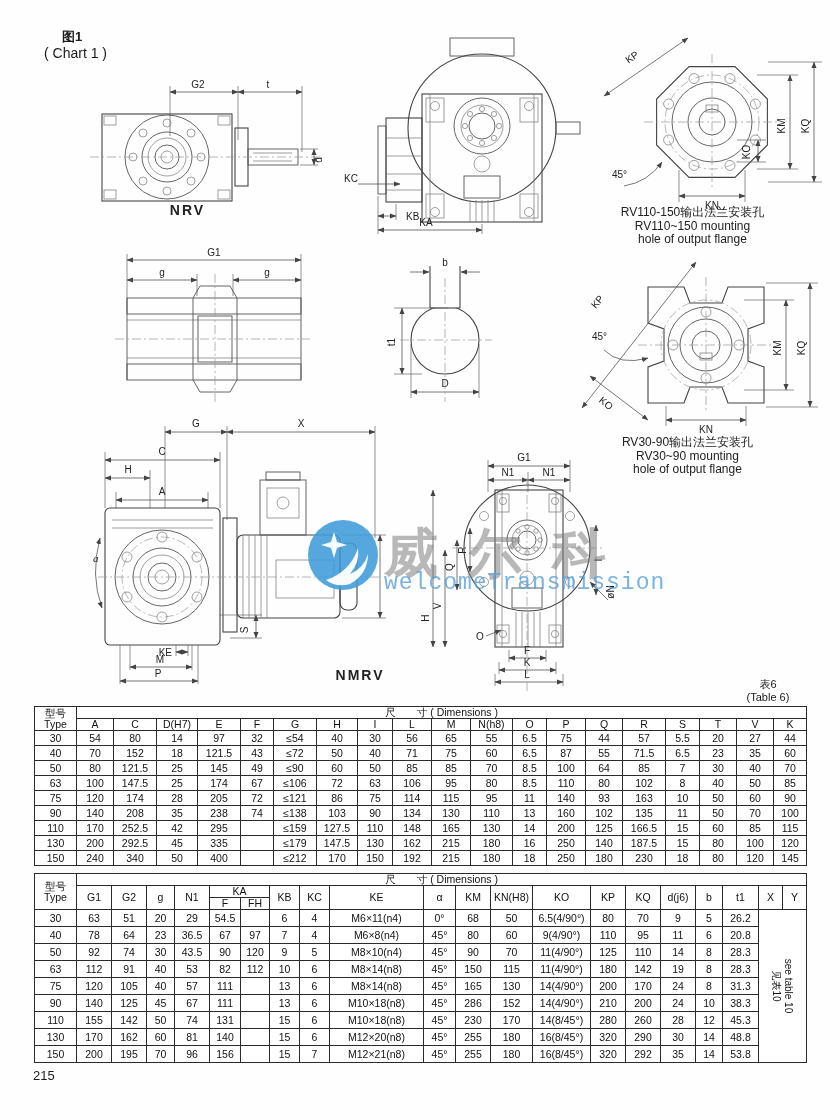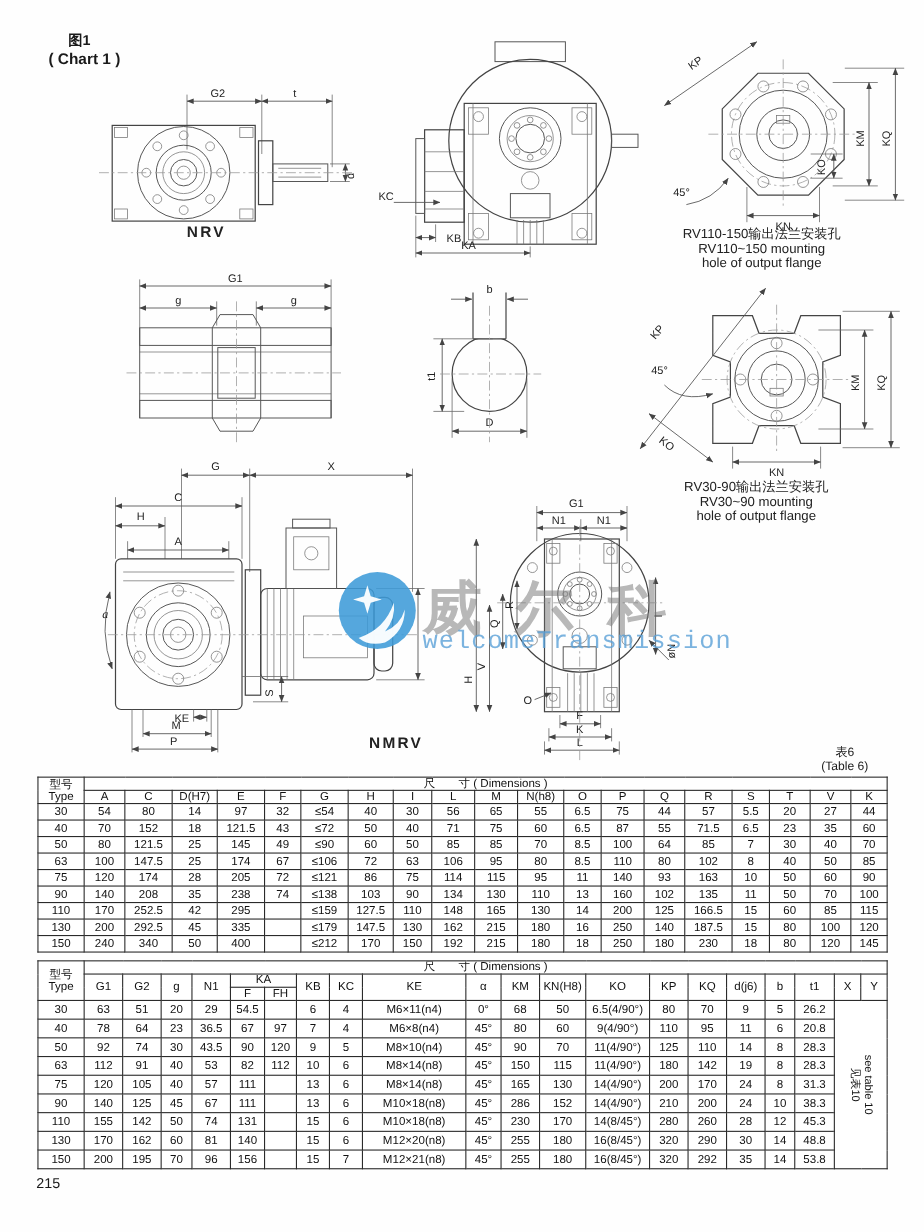--- a/index.html
+++ b/index.html
@@ -43,21 +43,21 @@
       <marker id="ar" viewBox="0 0 10 10" refX="9.5" refY="5" markerWidth="8" markerHeight="8" orient="auto-start-reverse">
         <path d="M0 1 L10 5 L0 9 z" fill="#444"></path>
       </marker>
       <pattern id="h1" patternUnits="userSpaceOnUse" width="6" height="6">
         <path d="M0 6 L6 0" stroke="#8a8a8a" stroke-width="0.8"></path>
       </pattern>
     </defs>
   </svg>
 
   <div class="abs" style="left:62px;top:28px;font-size:13px;font-weight:bold;">图1</div>
-  <div class="abs" style="left:44px;top:45px;font-size:14px;font-weight:bold;">( Chart 1 )</div>
+  <div class="abs" style="left:44px;top:45px;font-size:14px;font-weight:normal;">( Chart 1 )</div>
 
   <svg style="left:70px;top:56px;" width="255" height="148" viewBox="0 0 255 148">
     <line class="ext" x1="100" y1="30" x2="100" y2="80"></line>
       <line class="ext" x1="168" y1="30" x2="168" y2="84"></line>
       <line class="ext" x1="232" y1="30" x2="232" y2="96"></line>
     <line class="dln" x1="100" y1="36" x2="168" y2="36" marker-start="url(#ar)" marker-end="url(#ar)"></line>
     <line class="dln" x1="168" y1="36" x2="232" y2="36" marker-start="url(#ar)" marker-end="url(#ar)"></line>
     <text class="dl" x="128" y="32" text-anchor="middle">G2</text>
     <text class="dl" x="198" y="32" text-anchor="middle">t</text>
     <rect class="out" x="32" y="58" width="130" height="87"></rect>

